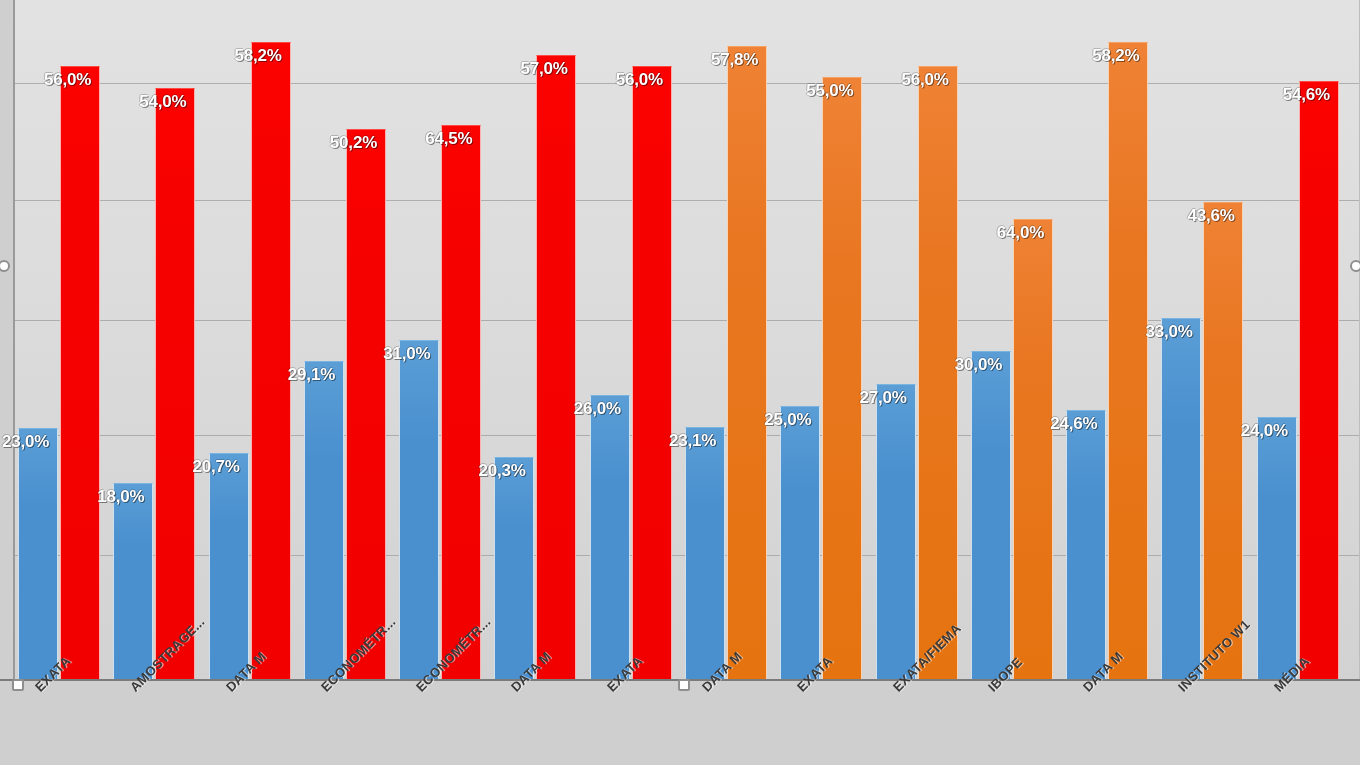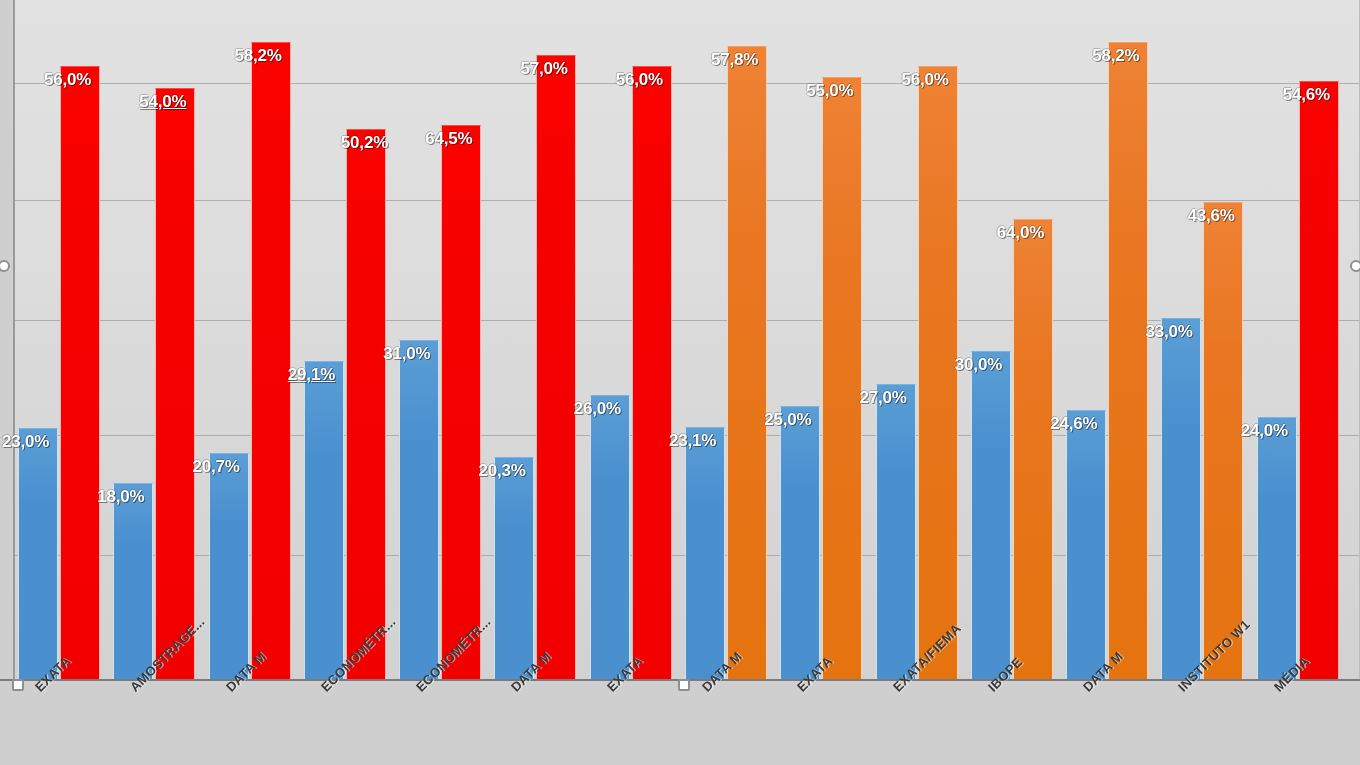--- a/index.html
+++ b/index.html
@@ -140,33 +140,33 @@
       <div class="group" style="left: 14px; width: 95.2857px;">
         <div class="bar blue" style="left: 4px; width: 40px; height: 252px;"></div>
         <span class="dlabel" style="left: -12px; bottom: 228px; text-align: center;">23,0%</span>
         <div class="bar red" style="left: 46px; width: 40px; height: 614px;"></div>
         <span class="dlabel" style="left: 30px; bottom: 590px;">56,0%</span>
       </div>
       <div class="group" style="left: 109.286px; width: 95.2857px;">
         <div class="bar blue" style="left: 4px; width: 40px; height: 197px;"></div>
         <span class="dlabel" style="left: -12px; bottom: 173px;">18,0%</span>
         <div class="bar red" style="left: 46px; width: 40px; height: 592px;"></div>
-        <span class="dlabel" style="left: 30px; bottom: 568px; text-decoration: underline;">54,0%</span>
+        <span class="dlabel" style="left: 30px; bottom: 568px;">54,0%</span>
       </div>
       <div class="group" style="left: 204.571px; width: 95.2857px;">
         <div class="bar blue" style="left: 4px; width: 40px; height: 227px;"></div>
         <span class="dlabel" style="left: -12px; bottom: 203px;">20,7%</span>
         <div class="bar red" style="left: 46px; width: 40px; height: 638px;"></div>
         <span class="dlabel" style="left: 30px; bottom: 614px;">58,2%</span>
       </div>
       <div class="group" style="left: 299.857px; width: 95.2857px;">
         <div class="bar blue" style="left: 4px; width: 40px; height: 319px;"></div>
-        <span class="dlabel" style="left: -12px; bottom: 295px; text-decoration: underline;">29,1%</span>
+        <span class="dlabel" style="left: -12px; bottom: 295px;">29,1%</span>
         <div class="bar red" style="left: 46px; width: 40px; height: 551px;"></div>
-        <span class="dlabel" style="left: 41px; bottom: 527px; margin-top: 20px;">50,2%</span>
+        <span class="dlabel" style="left: 30px; bottom: 527px; margin-top: 20px;">50,2%</span>
       </div>
       <div class="group" style="left: 395.143px; width: 95.2857px;">
         <div class="bar blue" style="left: 4px; width: 40px; height: 340px;"></div>
         <span class="dlabel" style="left: -12px; bottom: 316px;">31,0%</span>
         <div class="bar red" style="left: 46px; width: 40px; height: 555px;"></div>
         <span class="dlabel" style="left: 30px; bottom: 531px;">64,5%</span>
       </div>
       <div class="group" style="left: 490.429px; width: 95.2857px;">
         <div class="bar blue" style="left: 4px; width: 40px; height: 223px;"></div>
         <span class="dlabel" style="left: -12px; bottom: 199px;">20,3%</span>

